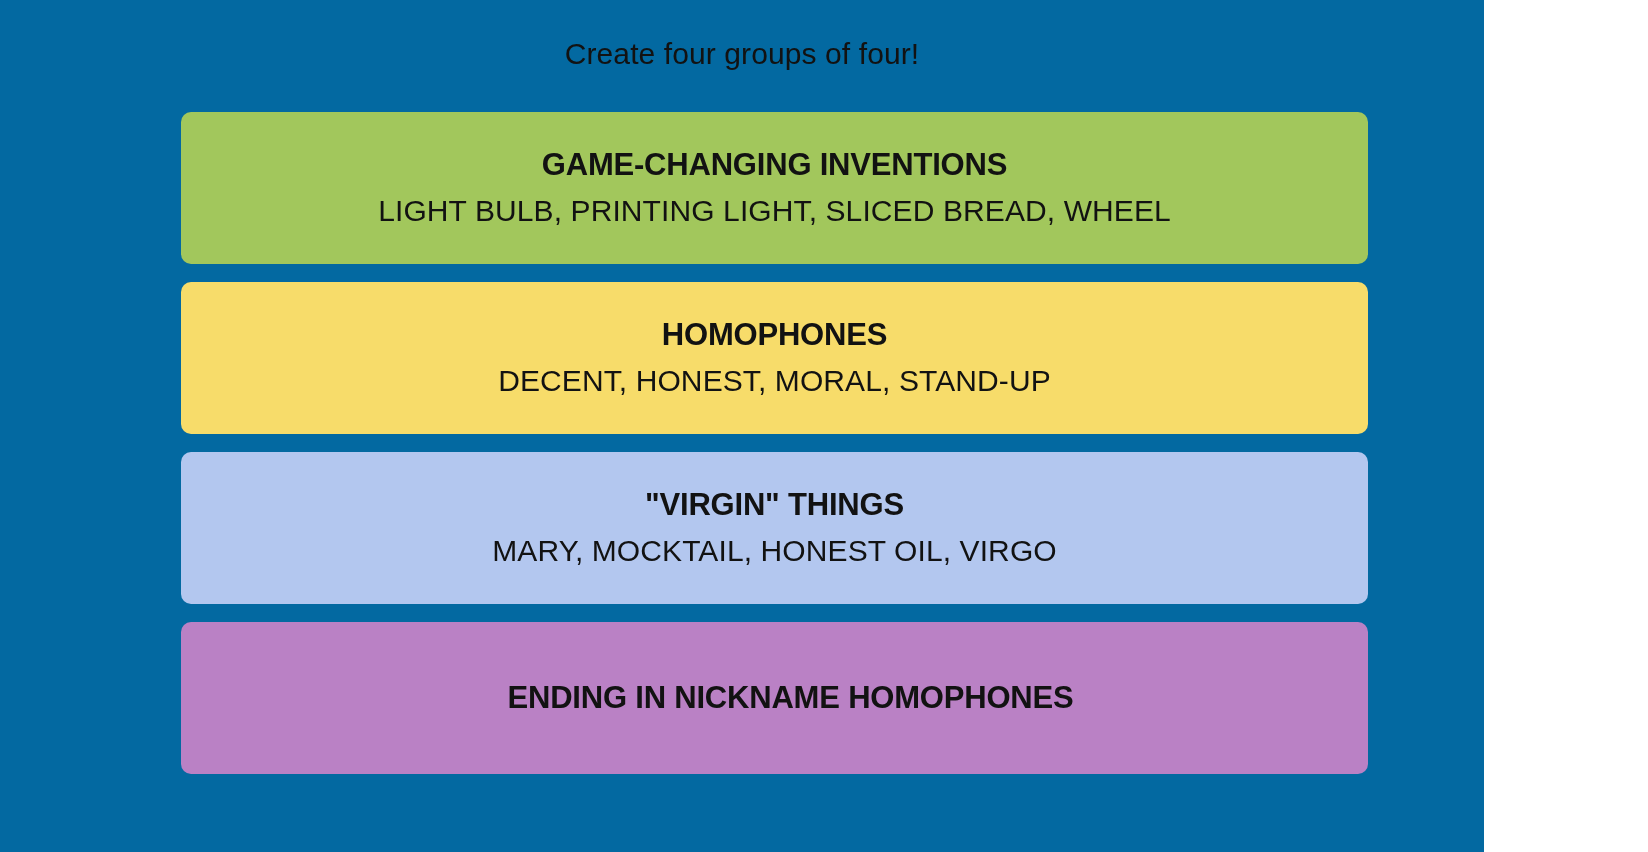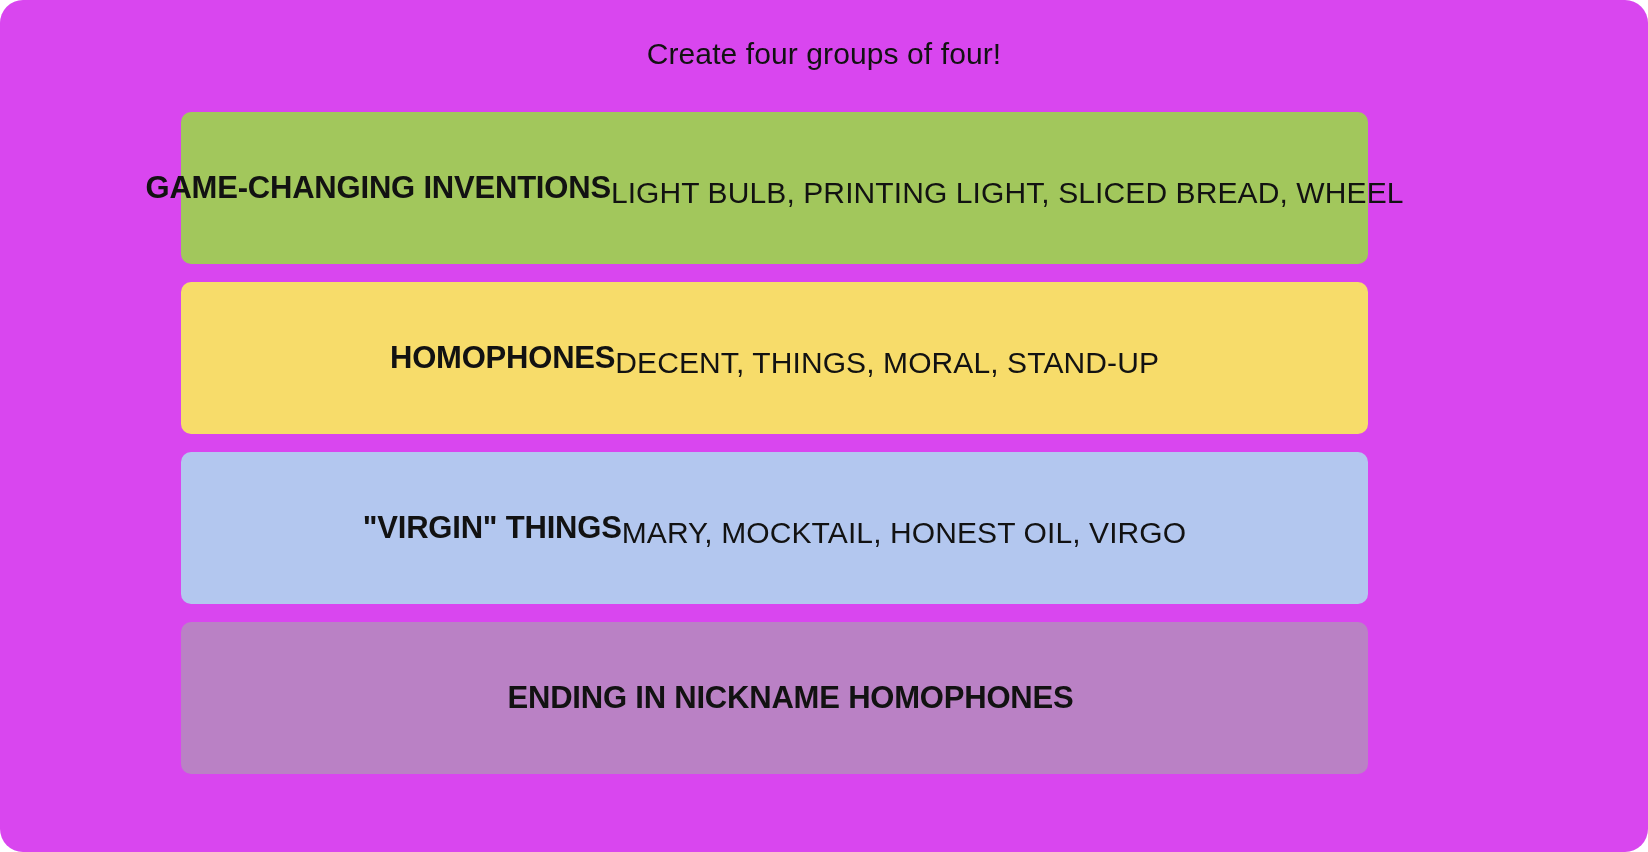--- a/index.html
+++ b/index.html
@@ -6,25 +6,24 @@
 
   html, body {
     width: 1648px;
     height: 852px;
     background: #ffffff;
     font-family: "Liberation Sans", sans-serif;
     overflow: hidden;
   }
 
   #app {
-    width: 1648px;
+    width: 1484px;
     height: 852px;
-    background: #d946ef;
+    background: #0369a1;
     position: relative;
-    border-radius: 23px;
   }
 
   
   #puzzle-heading {
     width: 100%;
     text-align: center;
     font-size: 30px;
     font-weight: 400;
     color: #121212;
     letter-spacing: 0.1px;
@@ -41,21 +40,21 @@
     display: flex;
     flex-direction: column;
     gap: 18px;
   }
 
   .group-card {
     width: 100%;
     height: 152px;
     border-radius: 10px;
     display: flex;
-    flex-direction: row;
+    flex-direction: column;
     align-items: center;
     justify-content: center;
     padding: 4px 16px;
   }
 
   .group-title {
     font-size: 31px;
     font-weight: 700;
     color: #121212;
     letter-spacing: -0.2px;
@@ -84,21 +83,21 @@
 
   <div id="groups-container">
 
     <div class="group-card" style="background-color: rgb(162, 199, 92);">
       <div class="group-title">GAME-CHANGING INVENTIONS</div>
       <div class="group-members">LIGHT BULB, PRINTING LIGHT, SLICED BREAD, WHEEL</div>
     </div>
 
     <div class="group-card" style="background-color: rgb(247, 220, 106);">
       <div class="group-title">HOMOPHONES</div>
-      <div class="group-members">DECENT, THINGS, MORAL, STAND-UP</div>
+      <div class="group-members">DECENT, HONEST, MORAL, STAND-UP</div>
     </div>
 
     <div class="group-card" style="background-color: rgb(179, 199, 239);">
       <div class="group-title">"VIRGIN" THINGS</div>
       <div class="group-members">MARY, MOCKTAIL, HONEST OIL, VIRGO</div>
     </div>
 
     <div class="group-card" style="background-color: rgb(186, 129, 197); padding-left: 48px;">
       <div class="group-title">ENDING IN NICKNAME HOMOPHONES</div>
     </div>

